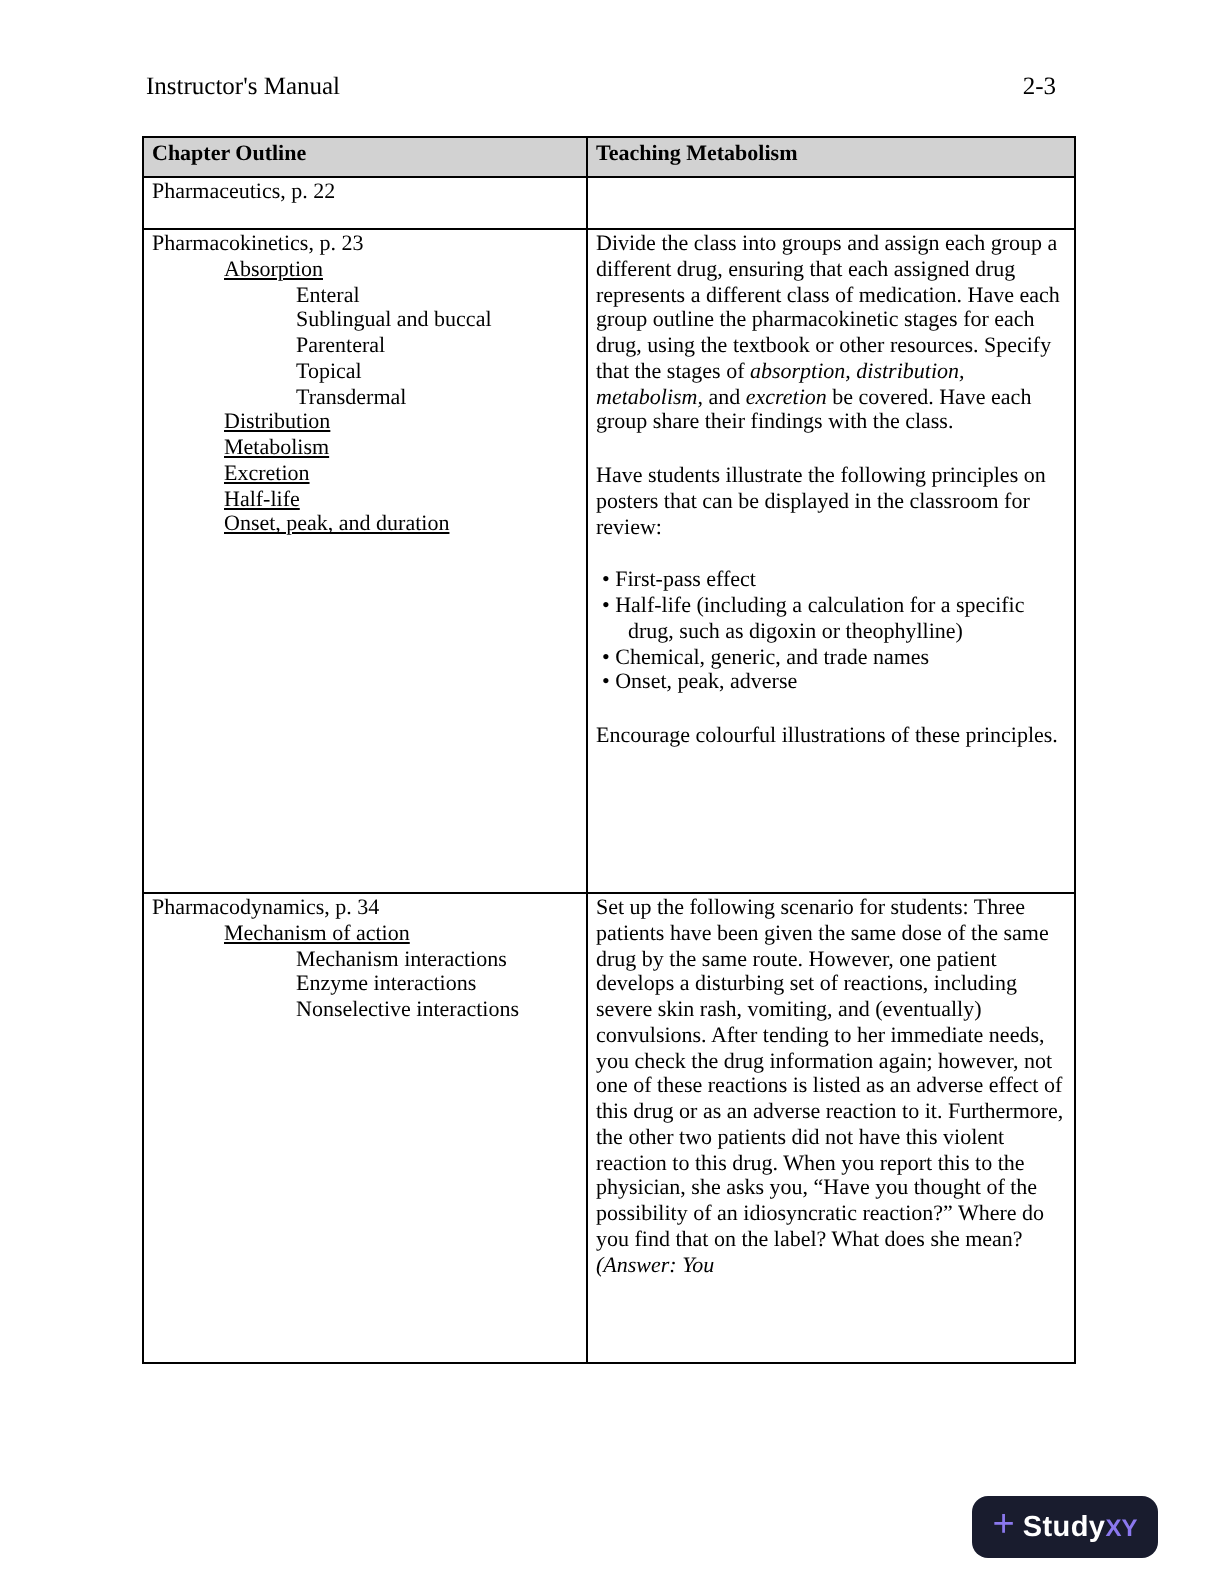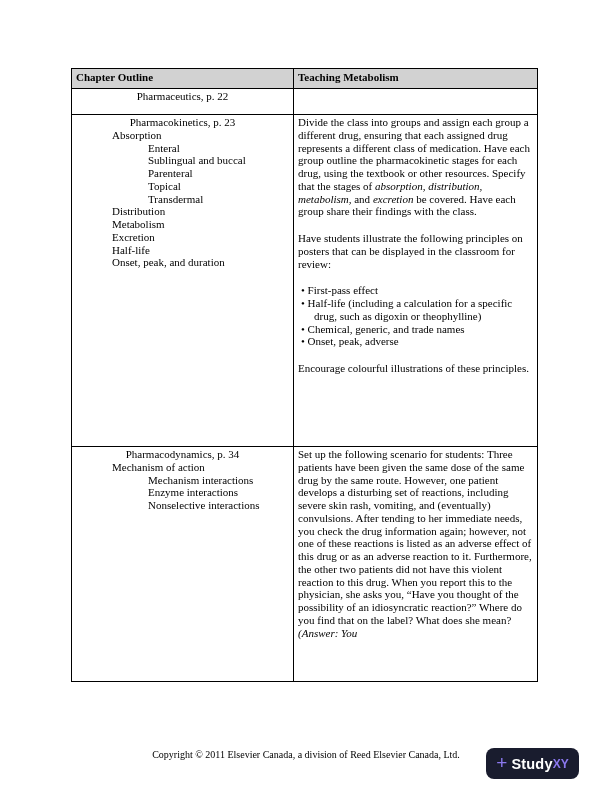--- a/index.html
+++ b/index.html
@@ -44,22 +44,22 @@
     text-align:left;
     padding:1px 4px 2px 4px;
   }
   .content-table thead th{
     background:var(--header-row-bg);
     font-weight:bold;
     height:20px;
     padding-top:2px;
   }
   .ol-item{white-space:nowrap;overflow:hidden;}
-  .ind-0{padding-left:0;text-align:center;}
-  .ind-1{padding-left:36px;}
+  .ind-0{padding-left:0;}
+  .ind-1{padding-left:36px;text-decoration:underline;}
   .ind-2{padding-left:72px;}
   .cell-p{margin:0;}
   .gap{height:14px;}
   .bullet{padding-left:16px;text-indent:-13px;}
   .page-footer{
     position:absolute;left:0;right:0;top:749px;
     text-align:center;
     font-size:10px;
   }
   .logo{
@@ -78,20 +78,24 @@
     margin-top:-2px;
   }
   .logo-study{color:var(--logo-text);font-size:14.5px;font-weight:bold;letter-spacing:0.2px;}
   .logo-xy{color:var(--logo-accent);font-size:12px;font-weight:bold;margin-left:-4px;}
 </style>
 </head>
 <body>
 
 <div class="page">
 
+  <div class="page-header">
+    <span>Instructor's Manual</span>
+    <span>2-3</span>
+  </div>
 
   <table class="content-table">
     <colgroup>
         <col class="col-left">
         <col class="col-right">
       </colgroup>
     <thead>
       <tr>
         <th>Chapter Outline</th>
         <th>Teaching Metabolism</th>
@@ -140,23 +144,20 @@
             <div class="ol-item ind-2">Enzyme interactions</div>
             <div class="ol-item ind-2">Nonselective interactions</div>
           </td>
           <td>
             <div class="cell-p"><span>Set up the following scenario for students: Three patients have been given the same dose of the same drug by the same route. However, one patient develops a disturbing set of reactions, including severe skin rash, vomiting, and (eventually) convulsions. After tending to her immediate needs, you check the drug information again; however, not one of these reactions is listed as an adverse effect of this drug or as an adverse reaction to it. Furthermore, the other two patients did not have this violent reaction to this drug. When you report this to the physician, she asks you, “Have you thought of the possibility of an idiosyncratic reaction?” Where do you find that on the label? What does she mean? </span><i>(Answer: You</i></div>
           </td>
         </tr>
       </tbody>
   </table>
 
-  <div class="page-footer">
-    <span>Copyright © 2011 Elsevier Canada, a division of Reed Elsevier Canada, Ltd.</span>
-  </div>
 
   <div class="logo">
     <span class="logo-plus">+</span>
     <span class="logo-study">Study</span>
     <span class="logo-xy">XY</span>
   </div>
 
 </div>
 
 </body></html>

